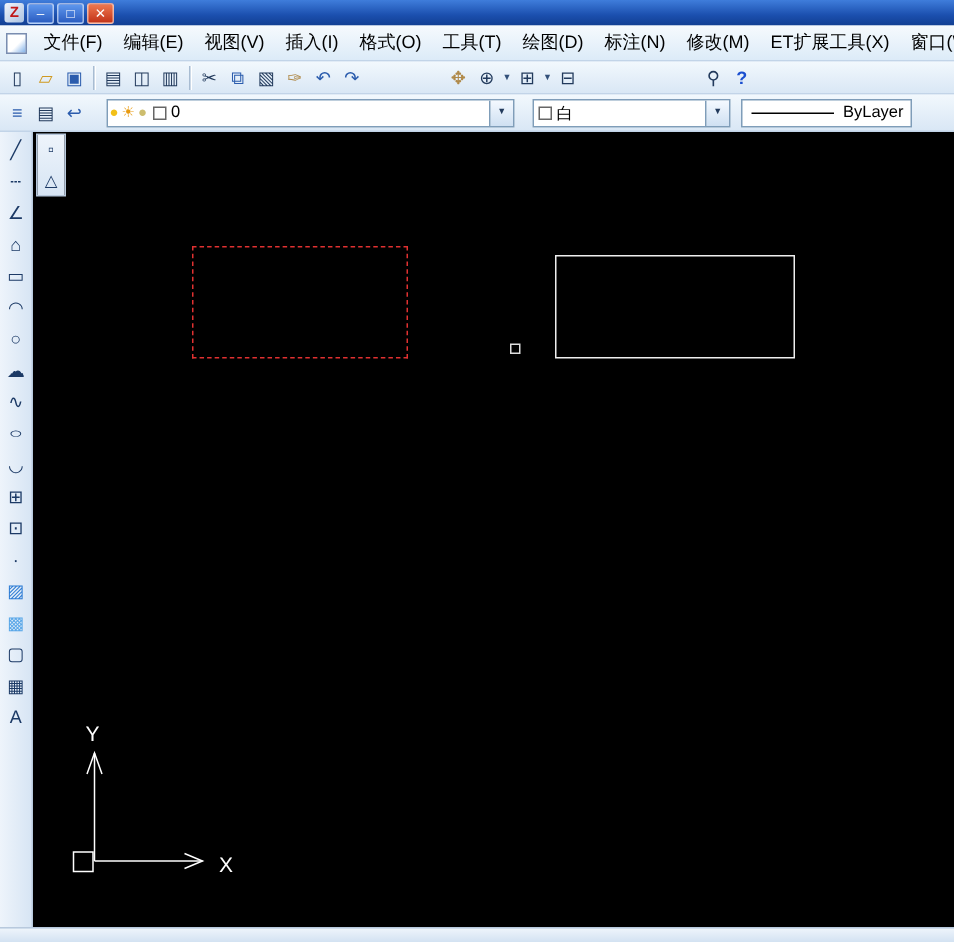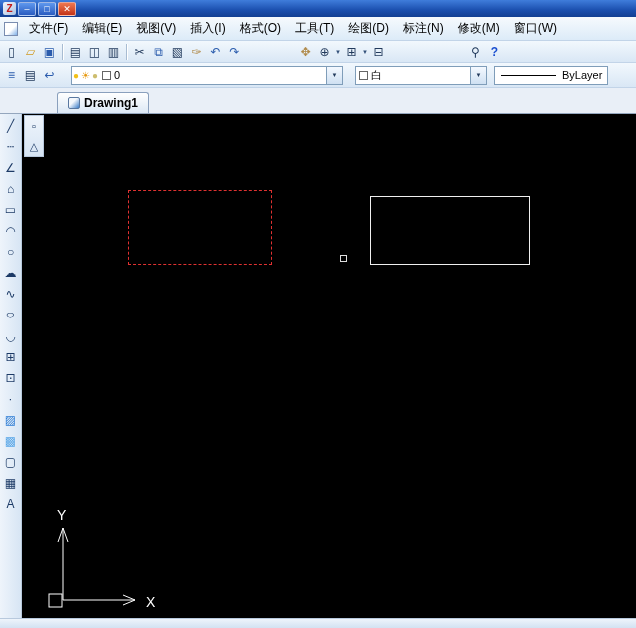--- a/index.html
+++ b/index.html
@@ -107,20 +107,21 @@
     <div class="doc-icon"></div>
     <div class="menu-item">文件(F)</div>
     <div class="menu-item">编辑(E)</div>
     <div class="menu-item">视图(V)</div>
     <div class="menu-item">插入(I)</div>
     <div class="menu-item">格式(O)</div>
     <div class="menu-item">工具(T)</div>
     <div class="menu-item">绘图(D)</div>
     <div class="menu-item">标注(N)</div>
     <div class="menu-item">修改(M)</div>
+    <div class="menu-item">ET扩展工具(X)</div>
     <div class="menu-item">窗口(W)</div>
   </div>
 
   <div class="toolbar std">
     <div class="tb-btn">
         <span>▯</span>
       </div>
     <div class="tb-btn ic-yellow">
         <span>▱</span>
       </div>
@@ -203,26 +204,20 @@
       <span>白</span>
       <span class="arrow-btn">▼</span>
     </div>
 
     <div class="combo combo-linetype">
       <span class="lt-line"></span>
       <span>ByLayer</span>
     </div>
   </div>
 
-  <div class="tabrow">
-    <div class="tab">
-      <span class="tab-icon"></span>
-      <span>Drawing1</span>
-    </div>
-  </div>
 
   <div class="main">
 
     <div class="dock">
       <div class="draw-btn">
           <span>╱</span>
         </div>
       <div class="draw-btn">
           <span>┄</span>
         </div>

